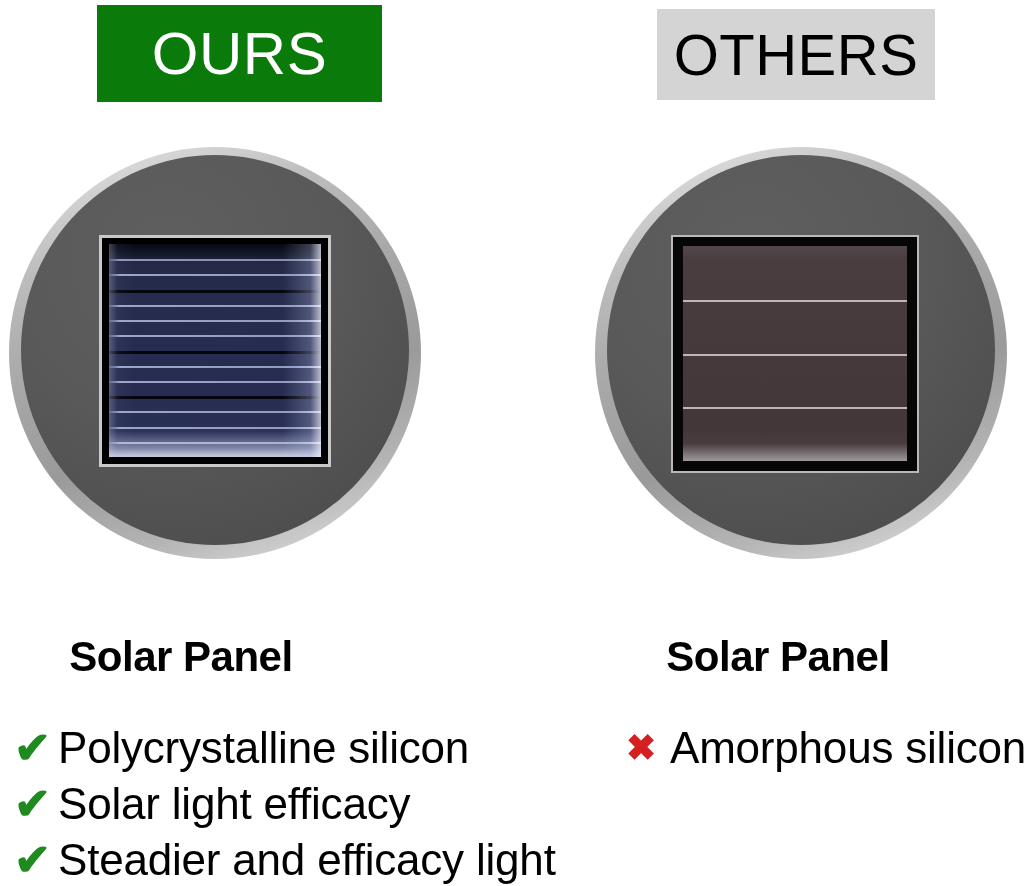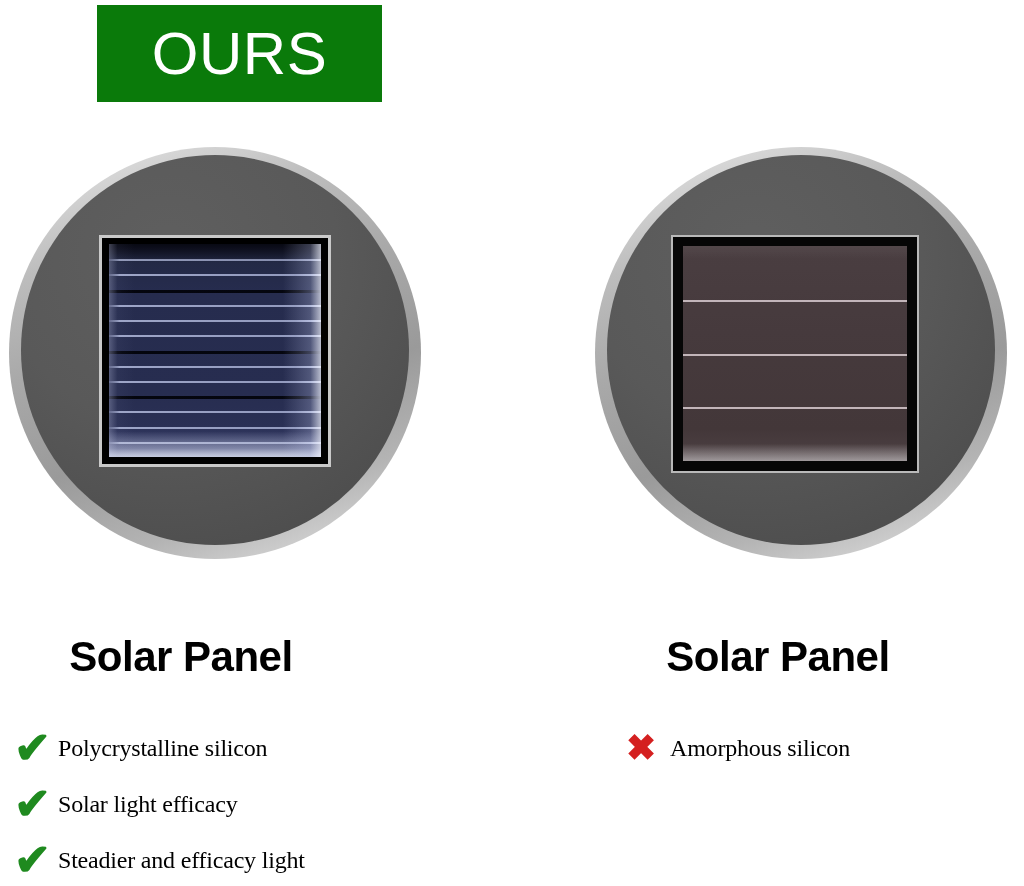--- a/index.html
+++ b/index.html
@@ -244,25 +244,24 @@
   }
   .mark.check {
     color: #1f8a1f;
     font-size: 44px;
   }
   .mark.cross {
     color: #d42020;
     font-size: 36px;
   }
   .bullet-text {
-    font-size: 24px;
+    font-size: 44px;
     color: #000000;
     white-space: nowrap;
     letter-spacing: -0.2px;
-    font-family: Liberation Serif, serif;
   }
 </style>
 </head>
 <body>
 
 <div class="stage">
 
   <div class="column left">
 
     <div class="banner banner-ours">OURS</div>
@@ -310,20 +309,21 @@
       <div class="bullet-row">
         <span class="mark check">✔</span>
         <span class="bullet-text">Steadier and efficacy light</span>
       </div>
 
     </div>
   </div>
 
   <div class="column right">
 
+    <div class="banner banner-others">OTHERS</div>
 
     <div class="housing housing-right">
       <div class="housing-inner">
 
         <div class="panel-outer panel-right">
           <div class="bezel">
             <div class="cells" id="cells-others">
                 <div class="gridline-amorph" style="top: 25%;"></div>
                 <div class="gridline-amorph" style="top: 50%;"></div>
                 <div class="gridline-amorph" style="top: 75%;"></div>

